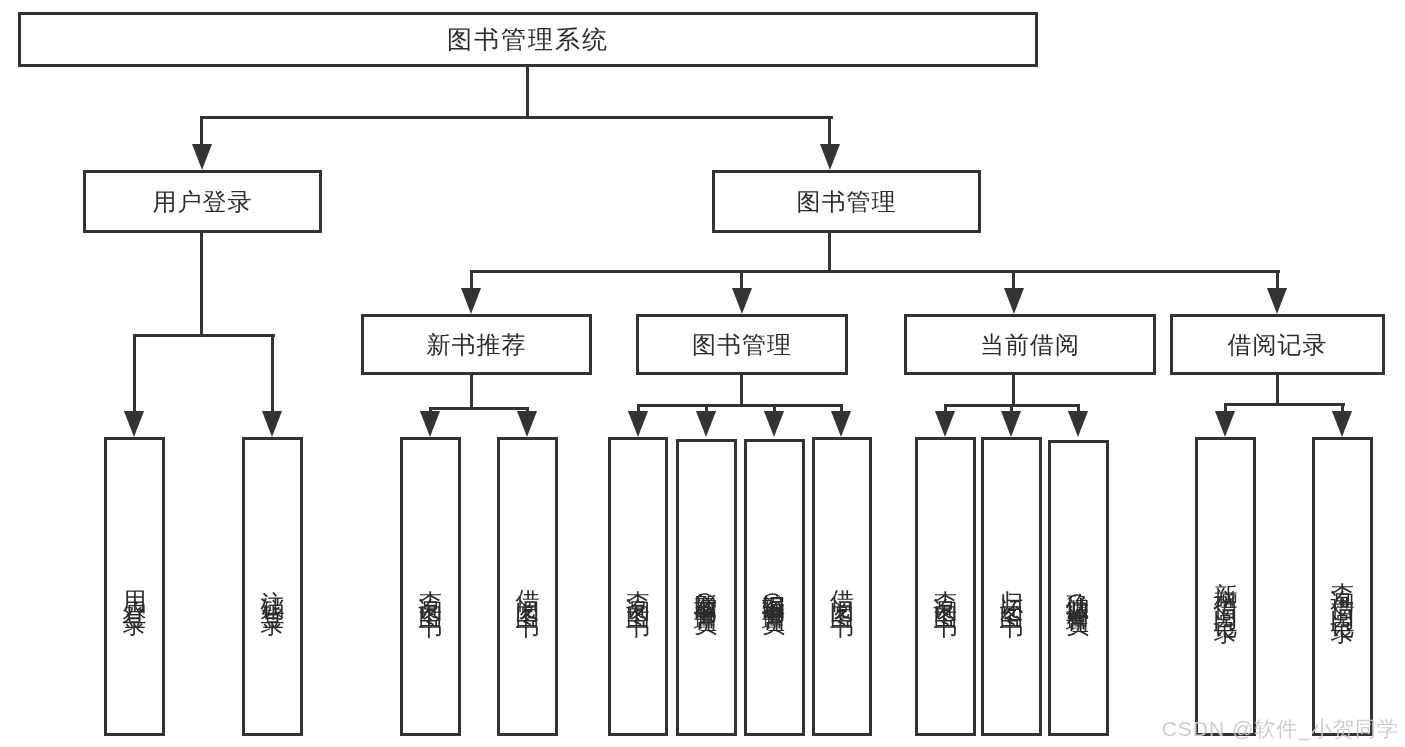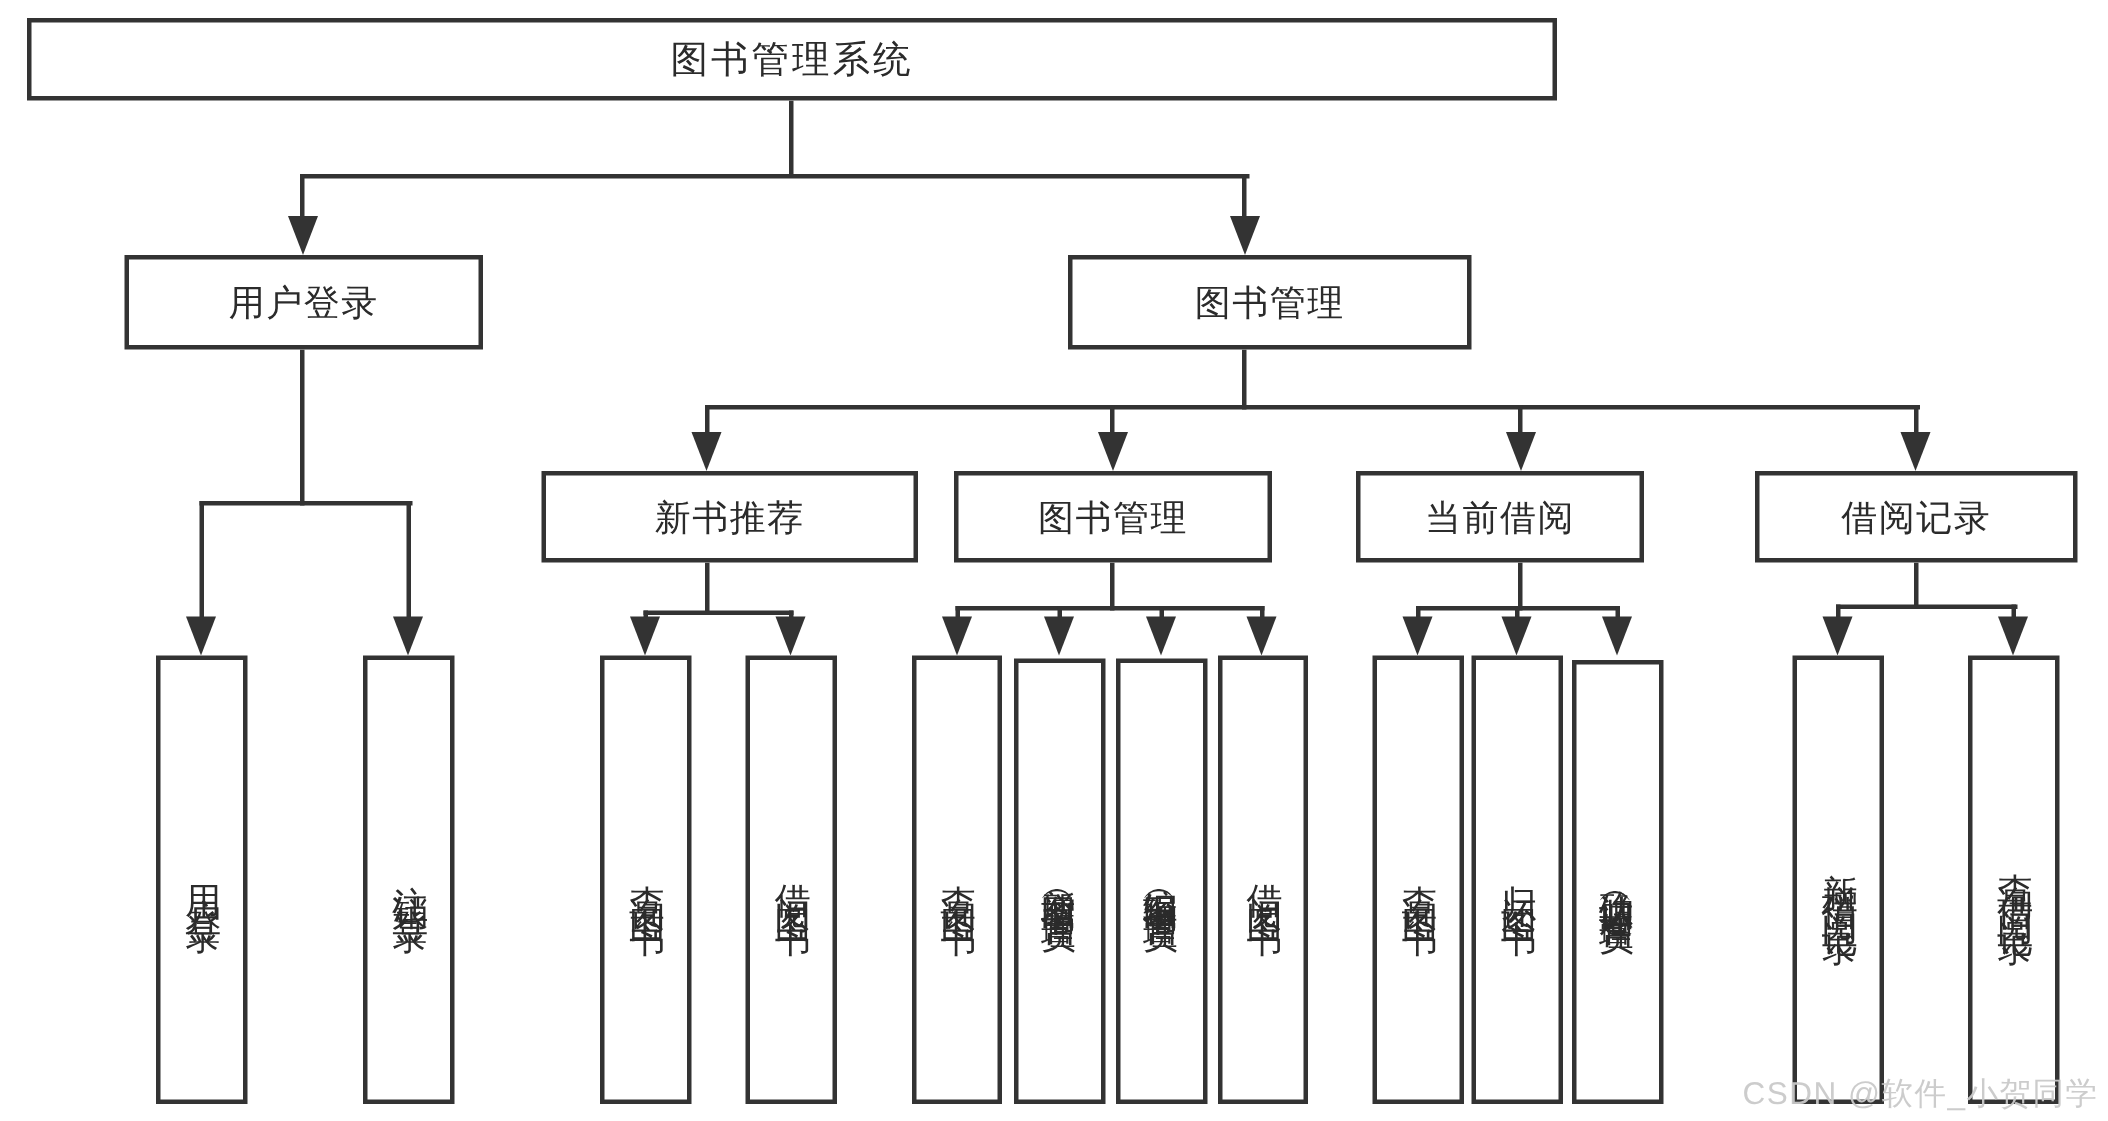--- a/index.html
+++ b/index.html
@@ -100,27 +100,27 @@
     <span>图书管理系统</span>
   </div>
 
   <div class="box h" style="left:83px;top:170px;width:239px;height:63px;">
     <span>用户登录</span>
   </div>
   <div class="box h" style="left:712px;top:170px;width:269px;height:63px;">
     <span>图书管理</span>
   </div>
 
-  <div class="box h" style="left:361px;top:314px;width:251px;height:61px;">
+  <div class="box h" style="left:361px;top:314px;width:231px;height:61px;">
     <span>新书推荐</span>
   </div>
   <div class="box h" style="left:636px;top:314px;width:212px;height:61px;">
     <span>图书管理</span>
   </div>
-  <div class="box h" style="left:904px;top:314px;width:192px;height:61px;">
+  <div class="box h" style="left:904px;top:314px;width:252px;height:61px;">
     <span>当前借阅</span>
   </div>
   <div class="box h" style="left:1170px;top:314px;width:215px;height:61px;">
     <span>借阅记录</span>
   </div>
 
   <div class="box vert" style="left:104px;top:437px;width:61px;height:299px;">
     <span>用户登录</span>
   </div>
   <div class="box vert" style="left:242px;top:437px;width:61px;height:299px;">

